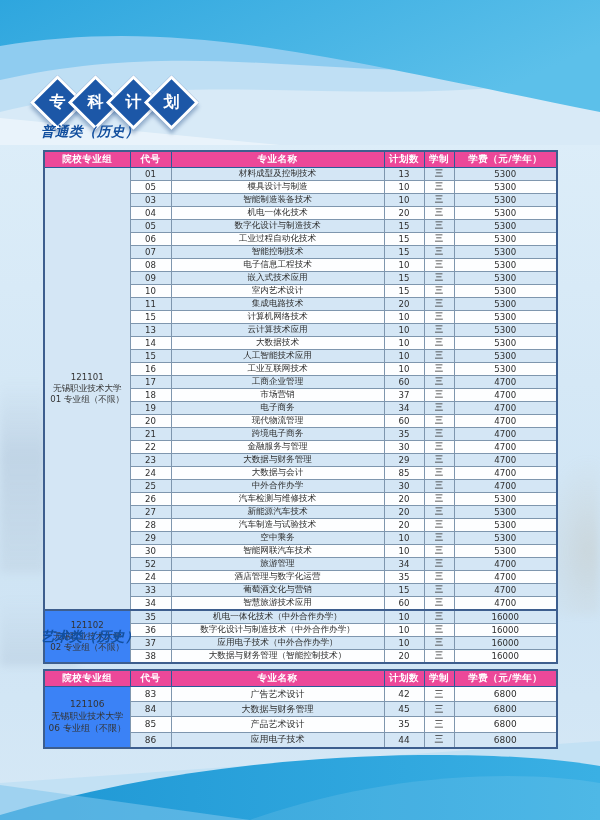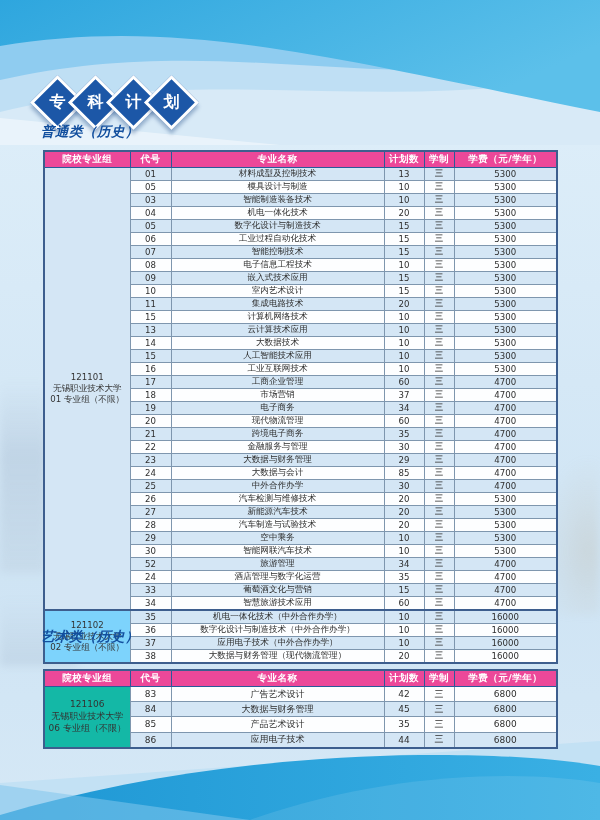--- a/index.html
+++ b/index.html
@@ -39,22 +39,22 @@
     border:2px solid #3d5e8e;background:#fdfeff;}
   #table1{top:150px}
   #table2{top:669px}
   th{background:#ec4899;color:#ffffff;font-weight:bold;font-size:9.5px;
     height:15px;padding:0;border:1px solid #2a5a9a;letter-spacing:.5px;margin-top:12px;}
   td{border:1px solid #7e96ae;text-align:center;color:#2e2e2e;padding:0;
     overflow:hidden;white-space:nowrap;}
   #table1 td{height:11.3px;font-size:8.6px;}
   #table2 td{height:14.2px;font-size:9px;}
   tr.blue td{background:#d4e6f5;}
-  td.group-cell{background:#14b8a6;font-size:8.6px;line-height:1.3;color:#333;}
-  td.group-cell.tinted{background:#7dd3fc;}
+  td.group-cell{background:#3b82f6;font-size:8.6px;line-height:1.3;color:#333;}
+  td.group-cell.tinted{background:#3b82f6;}
   tr.group-start td{border-top:2px solid #3d5e8e;}
 </style>
 </head>
 <body>
 
 <div class="page">
 
   <svg class="top-waves" width="600" height="145" viewBox="0 0 600 145">
     <defs>
       <linearGradient id="gt" x1="0" y1="0" x2="1" y2="0.4">
@@ -386,21 +386,21 @@
         </tr>
         <tr class="blue">
           <td>37</td>
           <td>应用电子技术（中外合作办学）</td>
           <td>10</td>
           <td>三</td>
           <td>16000</td>
         </tr>
         <tr>
           <td>38</td>
-          <td>大数据与财务管理（现代物流管理）</td>
+          <td>大数据与财务管理（智能控制技术）</td>
           <td>20</td>
           <td>三</td>
           <td>16000</td>
         </tr>
       </tbody>
     </table>
 
   <h2 id="h2" class="sec-heading">艺术类（历史）</h2>
   <table id="table2">
       <colgroup>

